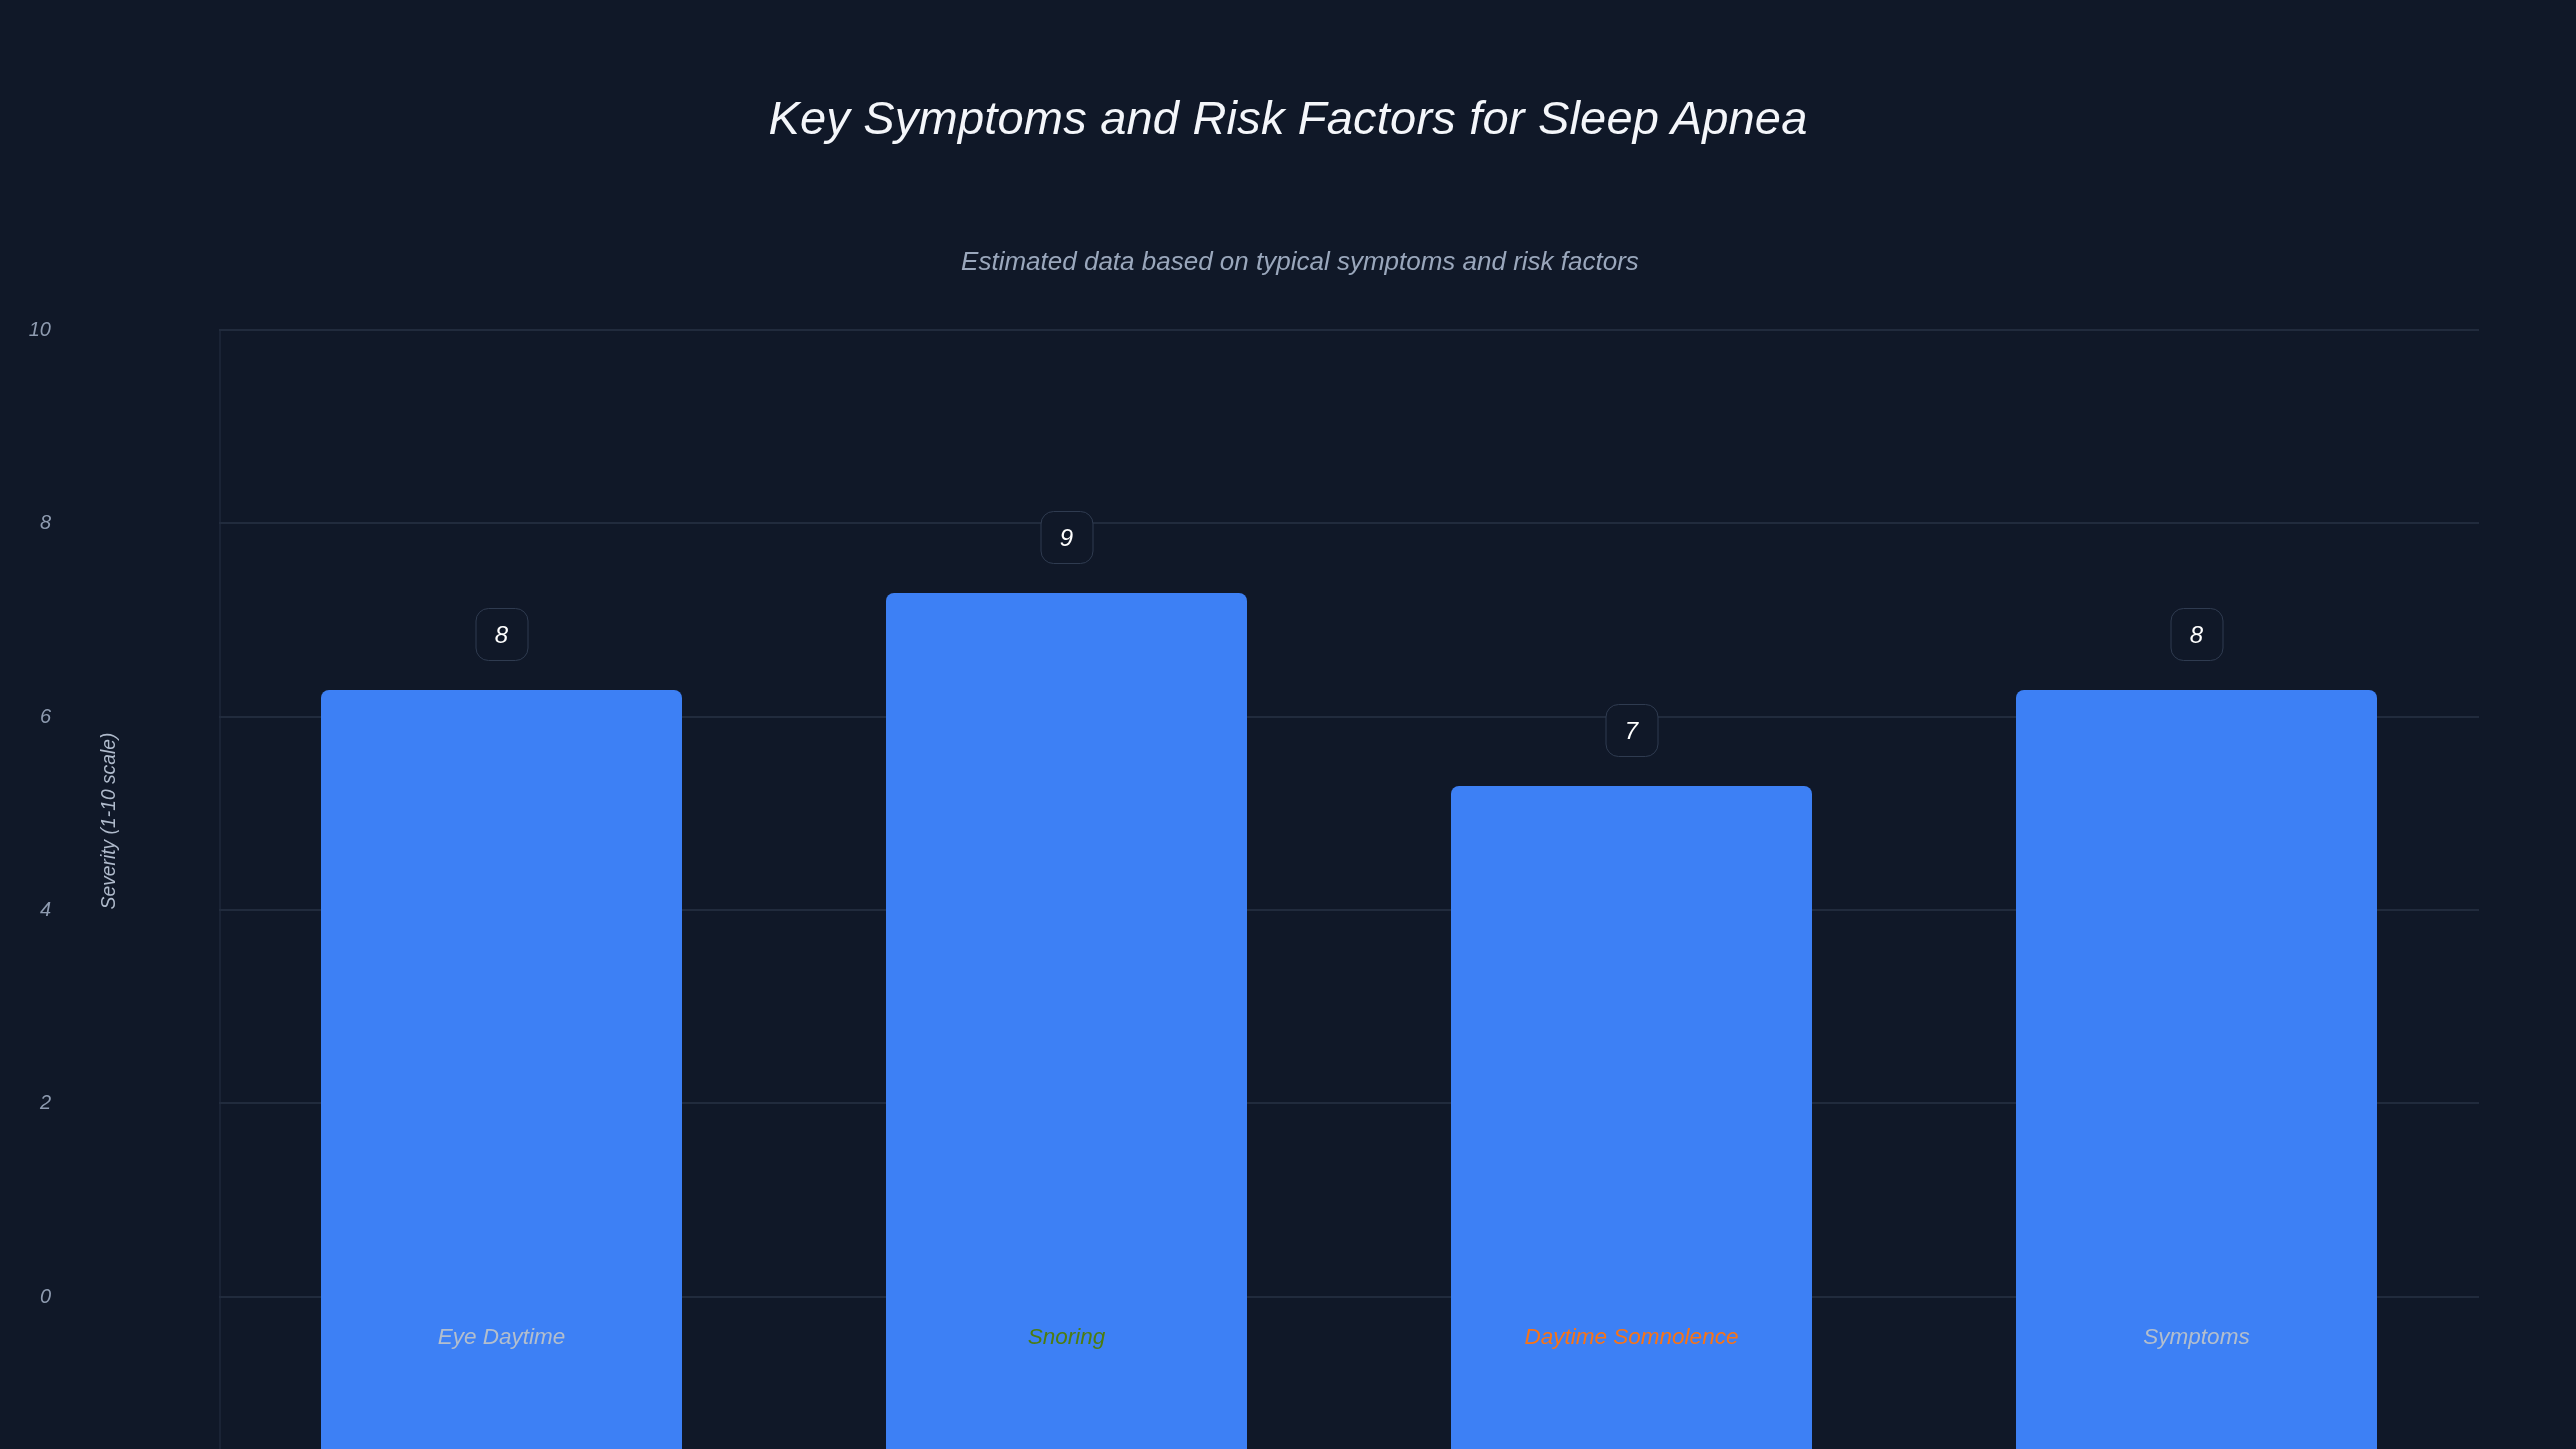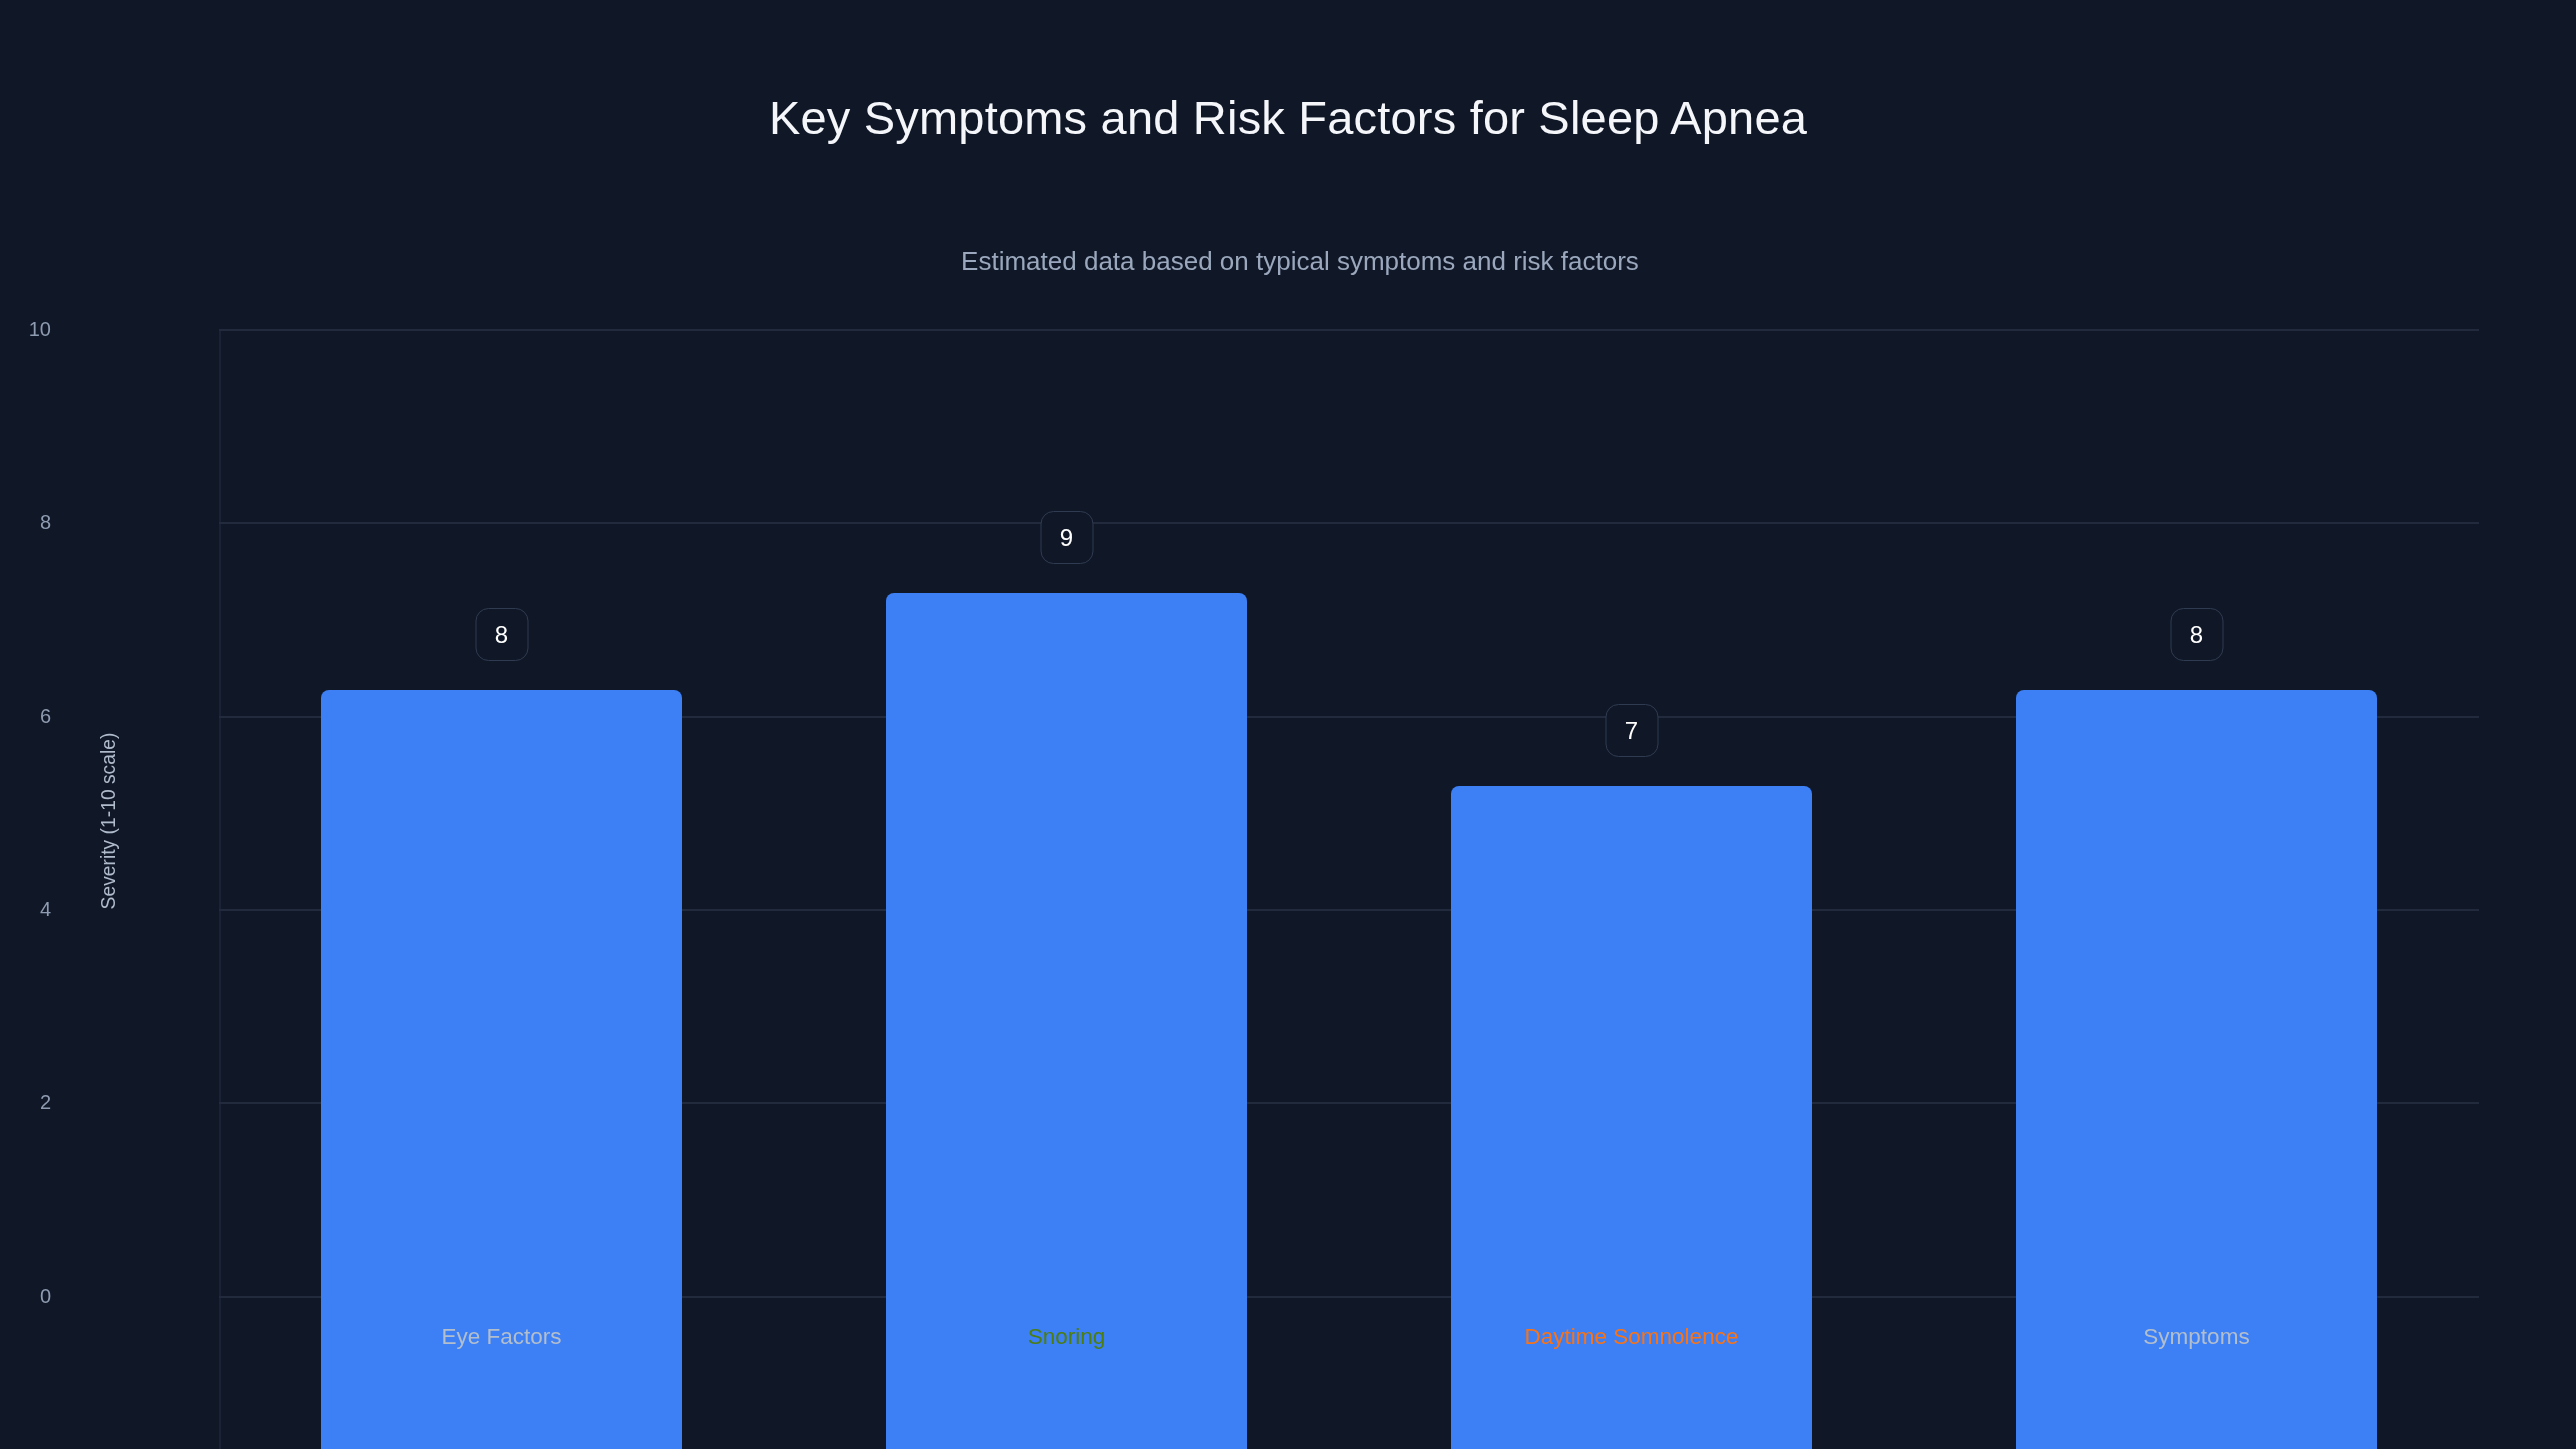--- a/index.html
+++ b/index.html
@@ -6,20 +6,21 @@
   html, body {
     width:2576px; height:1449px;
     background:#101828;
     font-family:"Liberation Sans", sans-serif;
     overflow:hidden;
   }
   #root {
     position:relative;
     width:2576px; height:1449px;
     background:#101828;
+    font-style:italic;
   }
 
   
   #chart-title {
     position:absolute;
     top:90px; left:0; width:2576px;
     text-align:center;
     font-size:47px;
     font-weight:400;
     letter-spacing:0.2px;
@@ -178,20 +179,20 @@
           <div class="bar-value-badge" style="bottom: 706px; border-color: rgb(47, 59, 80); color: rgb(255, 255, 255); background: rgb(16, 24, 40);">7</div>
         </div>
         <div class="bar-slot">
           <div class="bar" title="Obesity: 8" style="height: 773px; background: rgb(61, 128, 245);"></div>
           <div class="bar-value-badge" style="bottom: 802px; border-color: rgb(47, 59, 80); color: rgb(255, 255, 255); background: rgb(16, 24, 40);">8</div>
         </div>
       </div>
   </div>
 
   <div id="category-layer">
-      <div class="category-label" style="color: rgb(179, 190, 205);">Eye Factors</div>
+      <div class="category-label" style="color: rgb(179, 190, 205);">Eye Daytime</div>
       <div class="category-label" style="color: #4d7c0f;">Snoring</div>
       <div class="category-label" style="color: #f97316;">Daytime Somnolence</div>
       <div class="category-label" style="color: rgb(179, 190, 205);">Symptoms</div>
     </div>
 
 </div>
 
 
 </body></html>

